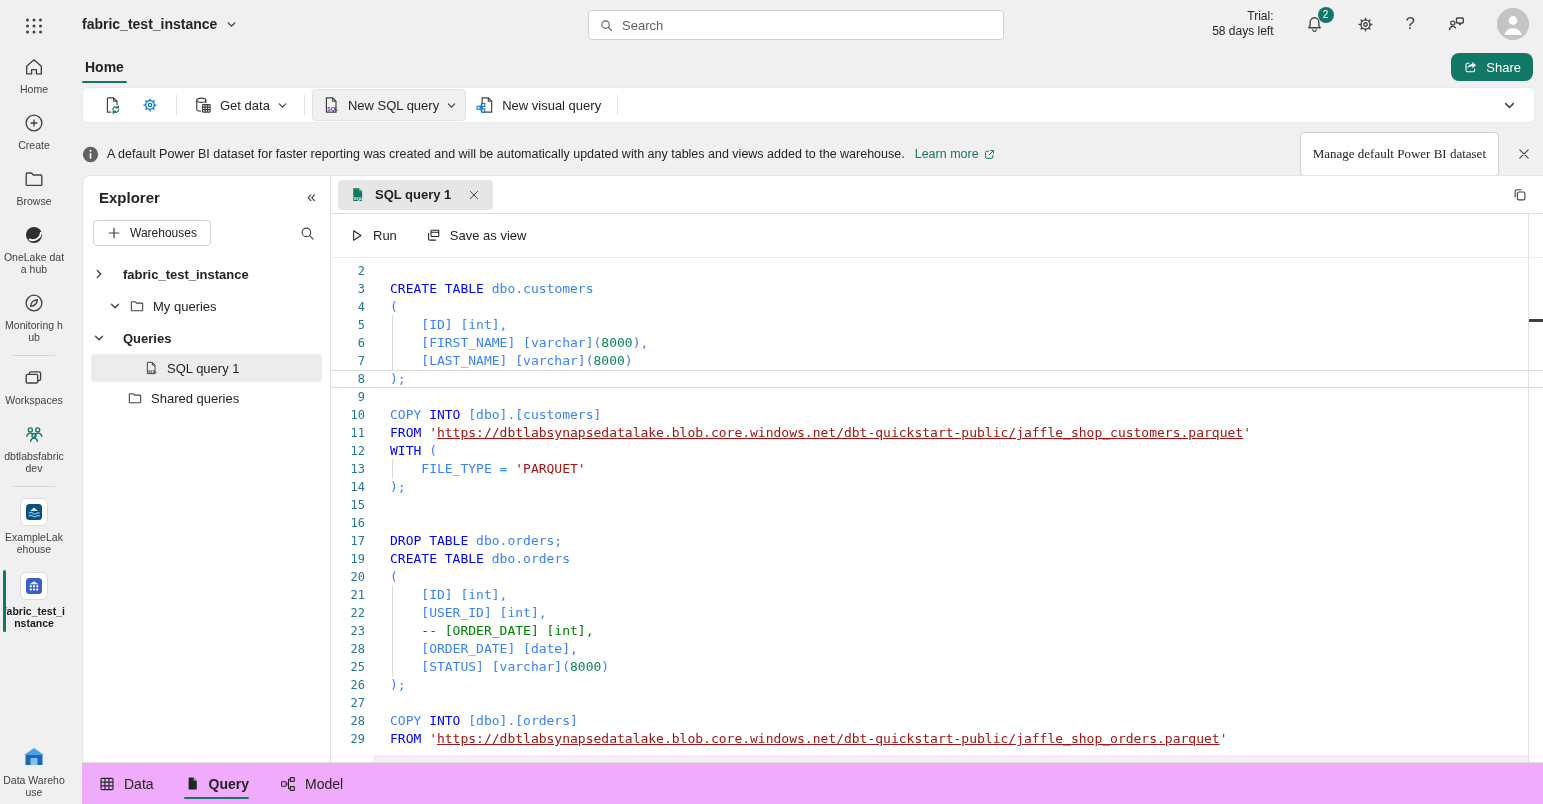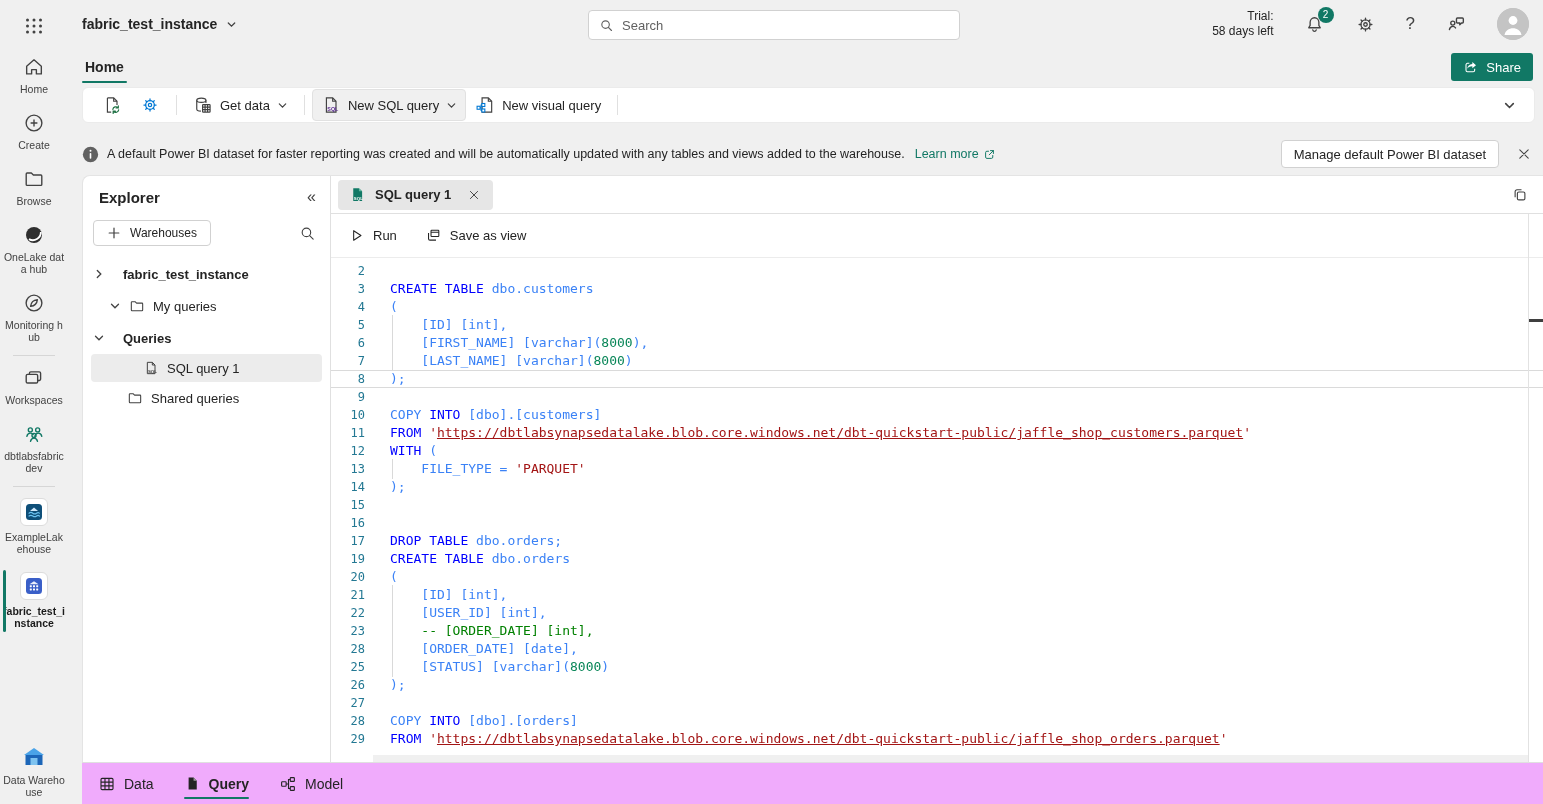--- a/index.html
+++ b/index.html
@@ -16,50 +16,50 @@
   .rail-item .rlbl{font-size:10.5px;line-height:12px;text-align:center;color:#424242;max-width:62px;word-break:break-all;}
   .rail-item.selected .rlbl{font-weight:bold;color:#1b1b1b;}
   .rail-item.selected::before{content:"";position:absolute;left:3px;top:6px;bottom:6px;width:3px;border-radius:3px;background:#117865;}
   .rail-div{width:42px;border-top:1px solid #d6d6d6;margin:3px 0;}
   .rail-sp{flex:1;}
   .tile{width:28px;height:28px;border-radius:6px;background:#fff;border:1px solid #dcdcdc;display:flex;align-items:center;justify-content:center;}
 
   
   .topbar{position:absolute;left:68px;right:0;top:0;height:48px;display:flex;align-items:center;}
   .ws-title{margin-left:14px;display:flex;align-items:center;gap:9px;font-size:14px;font-weight:600;cursor:pointer;}
-  .searchbox{position:absolute;left:520px;top:10px;width:372px;height:30px;background:#fff;border:1px solid #d1d1d1;
+  .searchbox{position:absolute;left:520px;top:10px;width:416px;height:30px;background:#fff;border:1px solid #d1d1d1;
              border-radius:4px;display:flex;align-items:center;gap:8px;padding:0 10px;color:#616161;}
   .top-right{margin-left:auto;display:flex;align-items:center;gap:30px;padding-right:14px;}
   .trial{font-size:12px;line-height:15px;text-align:right;color:#242424;}
   .tool-ic{cursor:pointer;position:relative;}
   .badge{position:absolute;top:-7px;right:-9px;min-width:16px;height:16px;border-radius:8px;background:#117865;color:#fff;
          font-size:10px;display:flex;align-items:center;justify-content:center;padding:0 3px;}
   .avatar{width:32px;height:32px;border-radius:50%;background:#c4c4c4;overflow:hidden;cursor:pointer;}
   .help{font-size:17px;color:#424242;cursor:pointer;}
 
   
   .tabrow{position:absolute;left:82px;right:10px;top:52px;height:30px;display:flex;align-items:center;}
   .home-tab{position:relative;font-size:14px;font-weight:600;padding:0 3px;cursor:pointer;}
   .home-tab::after{content:"";position:absolute;left:0;right:0;bottom:-8px;height:2.5px;background:#117865;border-radius:2px;}
   .share-btn{margin-left:auto;display:flex;align-items:center;gap:7px;background:#117865;color:#fff;border:none;
-             border-radius:3px;height:28px;padding:8px 12px;font-size:13px;font-family:inherit;cursor:pointer;text-align:right;}
+             border-radius:8px;height:28px;padding:8px 12px;font-size:13px;font-family:inherit;cursor:pointer;text-align:right;}
 
   
   .toolbar{position:absolute;left:82px;top:87px;width:1453px;height:36px;background:#fff;border:1px solid #ebebeb;
            border-radius:6px;display:flex;align-items:center;padding:0 10px;}
   .tbtn{display:flex;align-items:center;gap:7px;padding:5px 8px;border-radius:4px;cursor:pointer;border:1px solid transparent;font-size:13px;}
   .tbtn.selected{background:#f0f0f0;border-color:#e1e1e1;}
   .tdiv{width:1px;height:20px;background:#e0e0e0;margin:0 7px;}
   .tb-chevron{margin-left:auto;padding:4px 8px;cursor:pointer;}
 
   
   .banner{position:absolute;left:82px;right:8px;top:139px;height:30px;display:flex;align-items:center;gap:8px;font-size:12.5px;}
   .learn{color:#117865;text-decoration:none;display:inline-flex;align-items:center;gap:4px;cursor:pointer;margin-left:2px;}
-  .manage-btn{margin-left:auto;background:#fff;border:1px solid #d1d1d1;border-radius:4px;height:28px;padding:0 12px;
-              font-size:13px;font-family:Liberation Sans, sans-serif;cursor:pointer;color:#242424;white-space:nowrap;}
+  .manage-btn{margin-left:auto;background:#fff;border:1px solid #d1d1d1;border-radius:4px;height:44px;padding:0 12px;
+              font-size:13px;font-family:Liberation Serif, serif;cursor:pointer;color:#242424;white-space:nowrap;}
   .banner-close{padding:4px;margin-left:6px;cursor:pointer;}
 
   
   .content{position:absolute;left:82px;top:175px;right:0;bottom:42px;background:#fff;border-top-left-radius:8px;
            border-top:1px solid #e4e4e4;border-left:1px solid #e4e4e4;display:flex;overflow:hidden;}
 
   
   .explorer{width:248px;flex:none;border-right:1px solid #e0e0e0;padding-top:8px;}
   .exp-head{display:flex;align-items:center;padding:4px 14px 12px 16px;font-size:15px;font-weight:700;}
   .collapse{margin-left:auto;font-size:16px;color:#424242;cursor:pointer;font-weight:400;}

